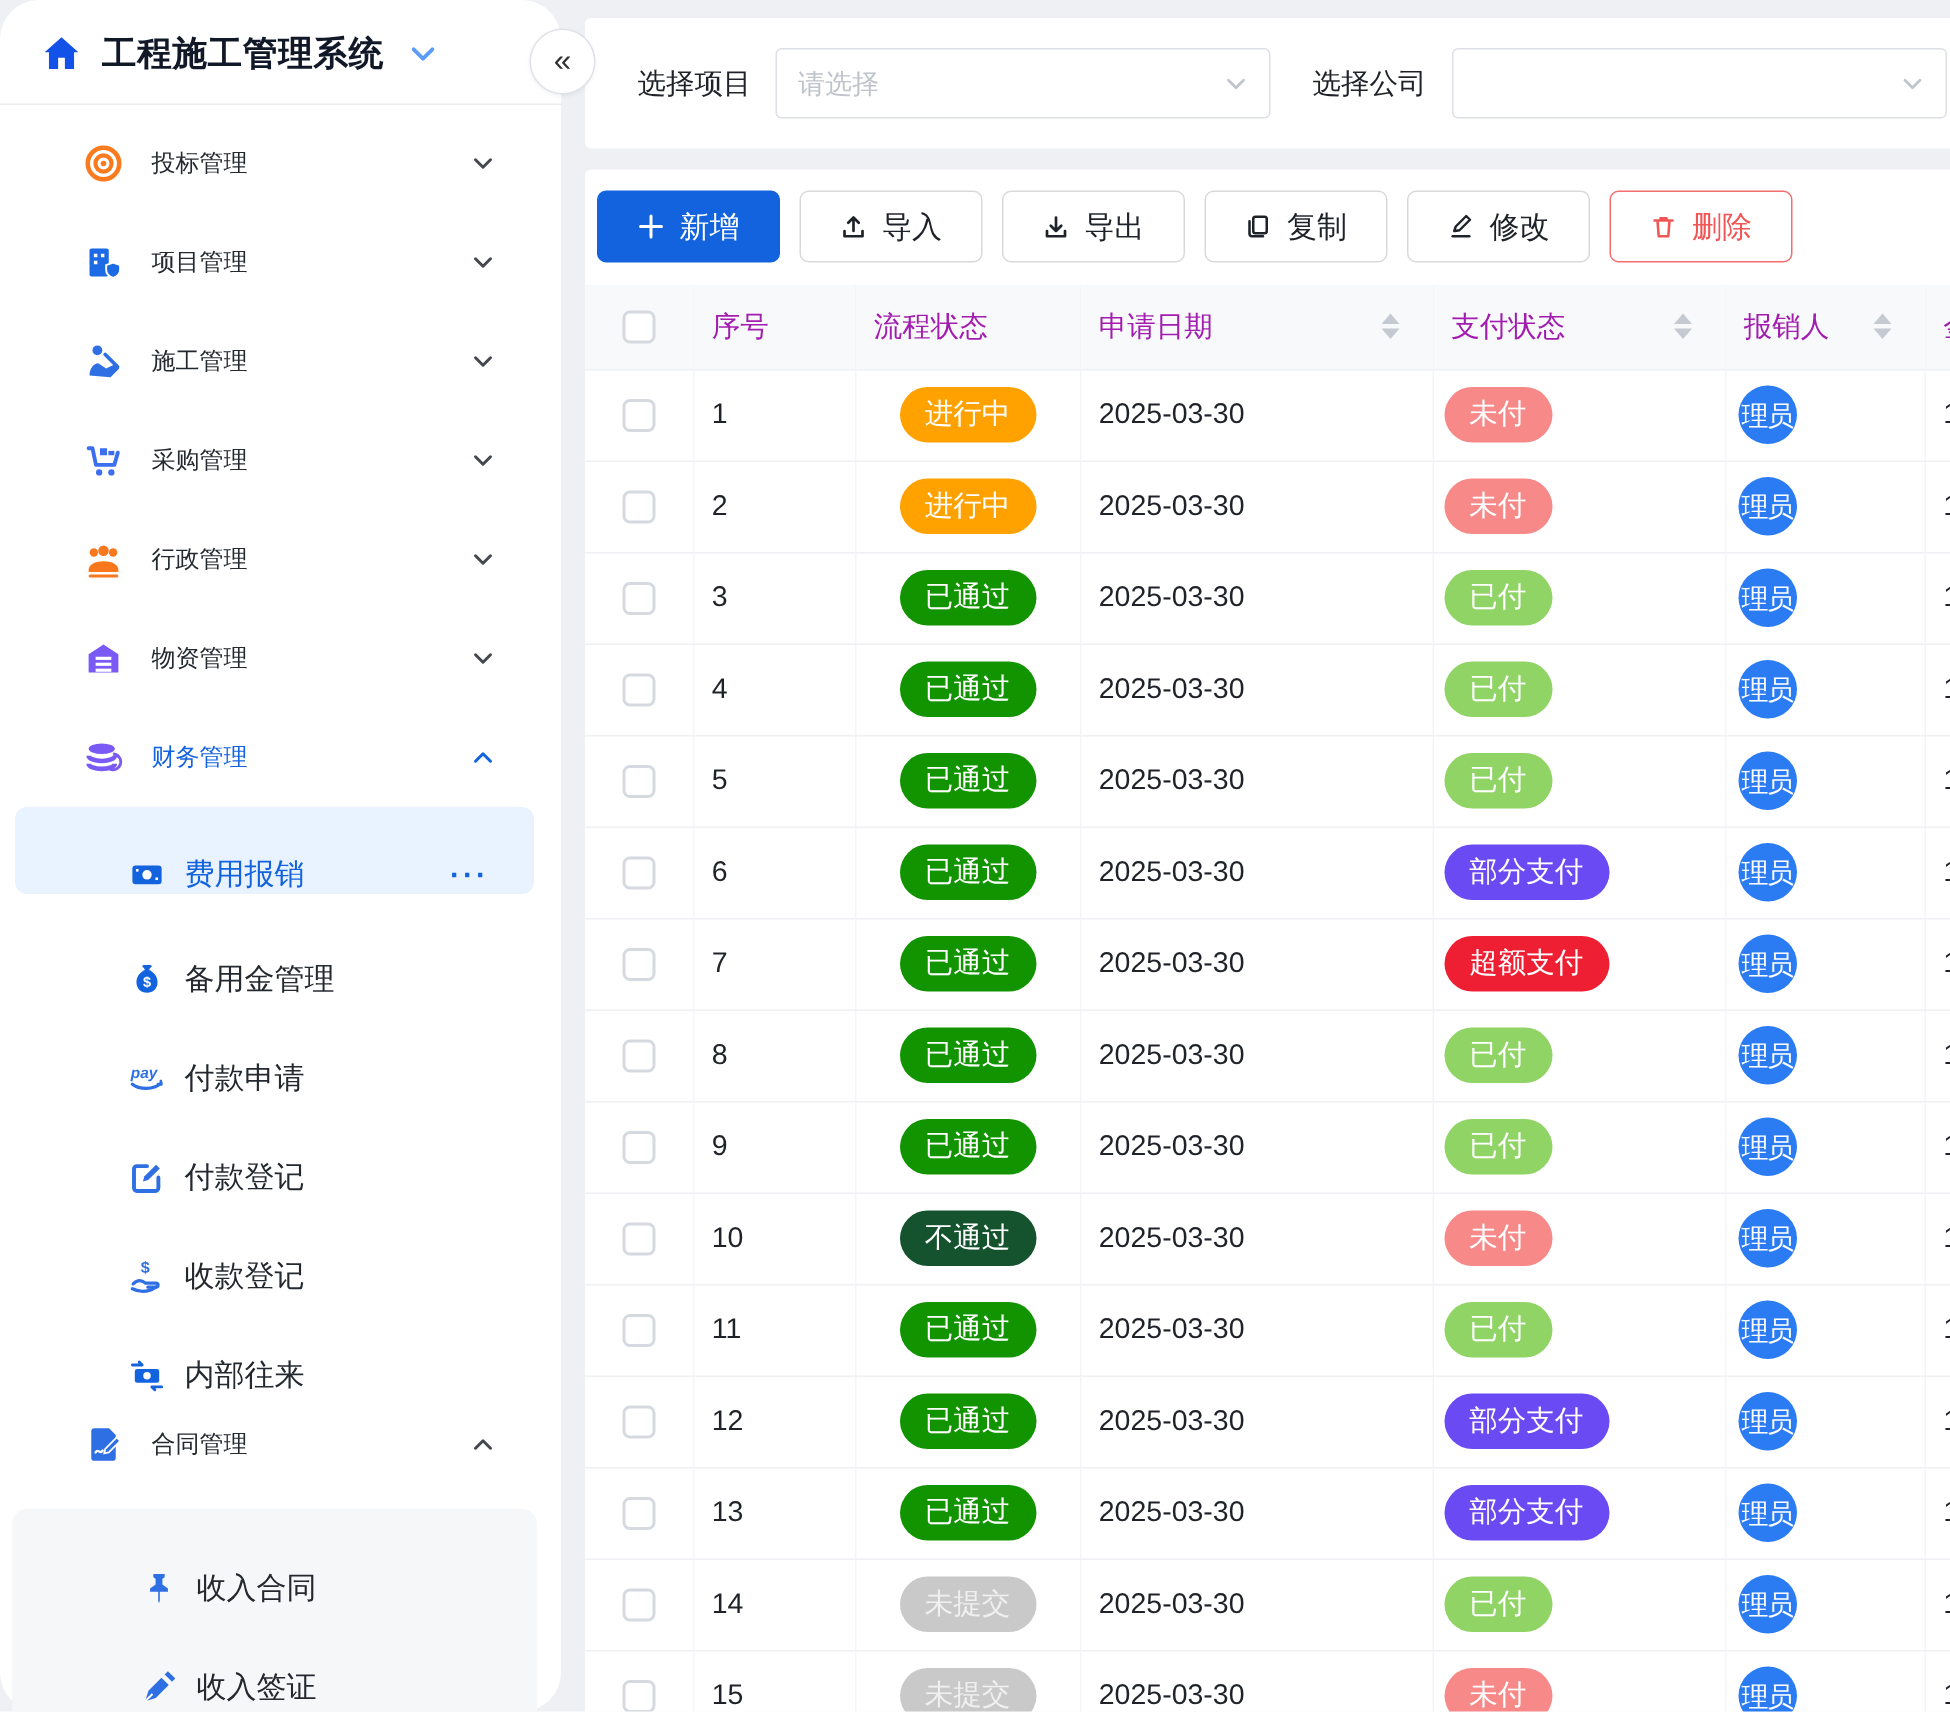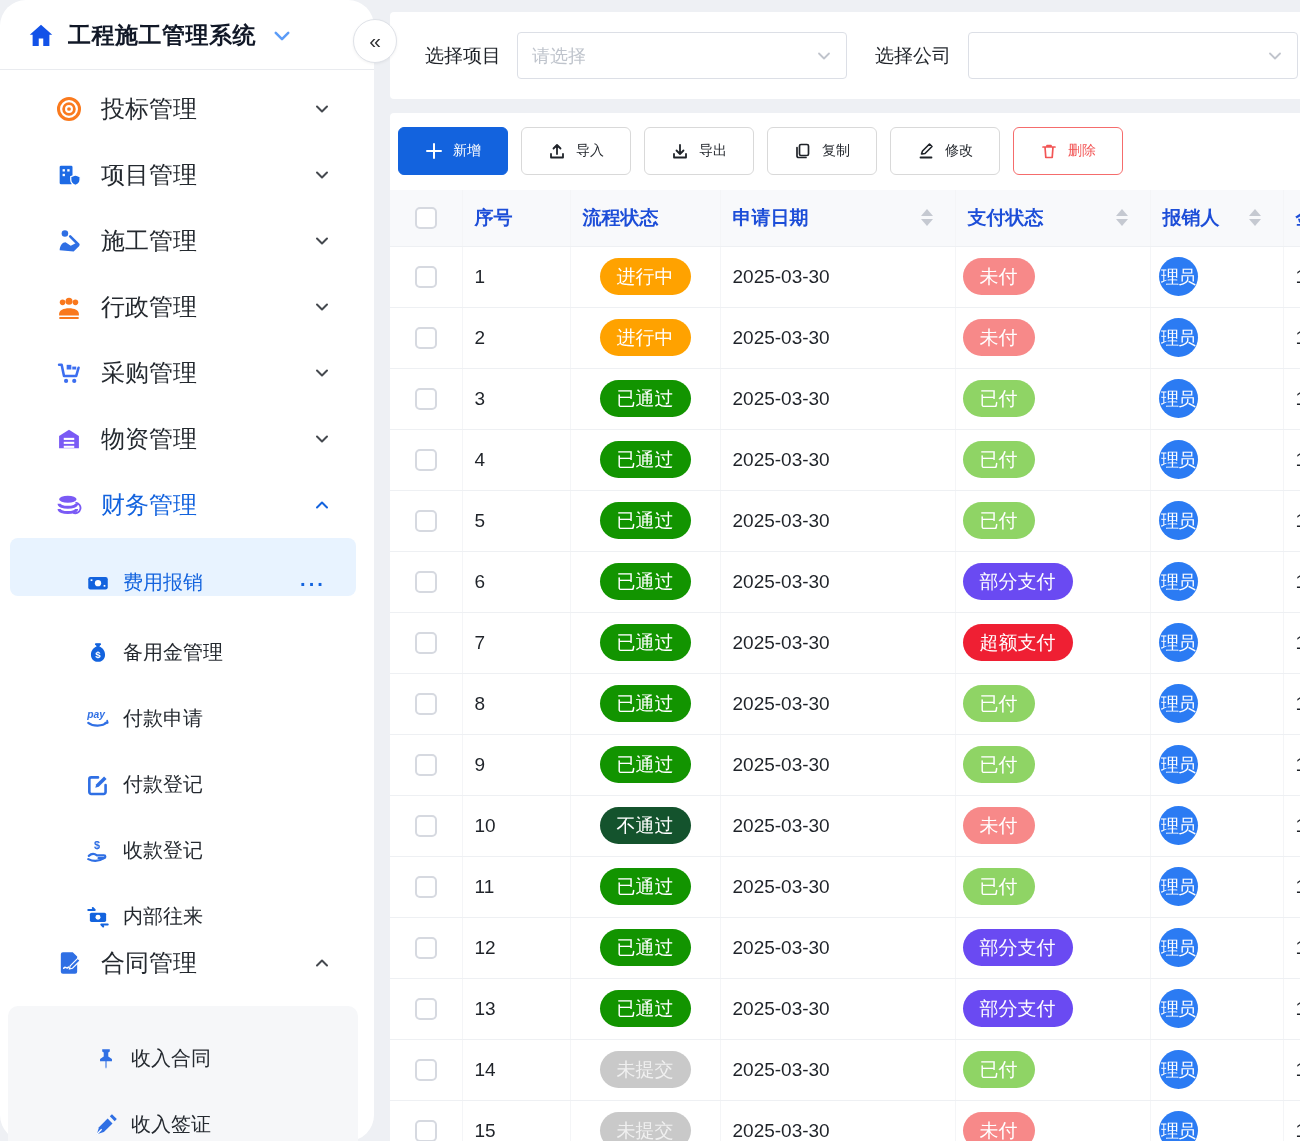--- a/index.html
+++ b/index.html
@@ -9,21 +9,21 @@
   
   .sidebar { position:absolute; left:0; top:0; width:374px; height:1141px; background:#ffffff; z-index:2;border-radius:26px; }
   .logo-row { display:flex; align-items:center; gap:12px; padding:20px 0 18px 26px; }
   .logo-row .brand-title { font-size:23px; font-weight:bold; color:#111827; letter-spacing:.5px; }
   .logo-row svg.home { width:30px; height:30px; }
   .brand-caret { margin-left:4px; display:flex; }
   .sb-divider { height:1px; background:#e9ebef; margin:0 0 6px 0; }
 
   .nav-item { position:relative; height:66px; display:flex; align-items:center; cursor:pointer; }
   .nav-item .nicon { width:28px; height:28px; margin-left:55px; display:flex; align-items:center; justify-content:center; flex:0 0 auto; }
-  .nav-item .nlabel { margin-left:18px; font-size:24px; font-weight:500; color:#24292f;text-align:right; }
+  .nav-item .nlabel { margin-left:18px; font-size:16px; font-weight:500; color:#24292f;text-align:right; }
   .nav-item .ncaret { position:absolute; right:44px; display:flex; }
   .nav-item.active-parent .nlabel { color:#1363de; }
 
   .sub-item { position:relative; height:66px; display:flex; align-items:flex-end; cursor:pointer; }
   .sub-item .sicon { width:26px; height:26px; margin-left:85px; display:flex; align-items:center; justify-content:center; flex:0 0 auto; }
   .sub-item .slabel { margin-left:12px; font-size:20px; font-weight:500; color:#24292f; }
   .sub-item.selected { height:58px; margin:0 18px 4px 10px; border-radius:8px; background:#e8f3ff; }
   .sub-item.selected .sicon { margin-left:75px; }
   .sub-item.selected .slabel { color:#1363de; }
   .sub-item .more-dots { position:absolute; right:30px; color:#1363de; font-size:20px; font-weight:bold; letter-spacing:2px; }
@@ -40,28 +40,28 @@
   .lbl-project { margin-left:35px; }
   .lbl-company { margin-left:28px; }
   .select-box { position:relative; height:47px; border:1px solid #dcdfe6; border-radius:4px; background:#fff; display:flex; align-items:center; cursor:pointer; }
   .select-project { width:330px; margin-left:16px; }
   .select-company { width:330px; margin-left:17px; }
   .select-placeholder { margin-left:14px; font-size:18px; color:#bfc4cc; }
   .select-caret { position:absolute; right:14px; display:flex; }
 
   .table-card { position:absolute; left:0; top:113px; width:920px; height:1100px; overflow:hidden; }
   .toolbar { display:flex; gap:13px; padding:14px 0 15px 8px; }
-  .btn { height:48px; display:flex; align-items:center; justify-content:center; gap:10px; padding:0 26px; border-radius:6px; border:1px solid #d9d9d9; background:#fff; font-size:14px; font-weight:500; color:#1f2329; cursor:pointer; font-family:inherit; }
+  .btn { height:48px; display:flex; align-items:center; justify-content:center; gap:10px; padding:0 26px; border-radius:6px; border:1px solid #d9d9d9; background:#fff; font-size:20px; font-weight:500; color:#1f2329; cursor:pointer; font-family:inherit; }
   .btn-primary { background:#1363de; border-color:#1363de; color:#fff; }
   .btn-danger { border-color:#f56c6c; color:#f25555; }
   .btn svg { flex:0 0 auto; }
 
   table.grid { border-collapse:collapse; table-layout:fixed; width:1093px; }
   .grid th, .grid td { border-bottom:1px solid #eef0f3; border-right:1px solid #f4f5f7; overflow:hidden; white-space:nowrap; }
-  .grid th { background:#f8f9fb; height:56px; font-size:19px; font-weight:bold; color:#1d4ed8; text-align:left; }
+  .grid th { background:#f8f9fb; height:56px; font-size:19px; font-weight:normal; color:#a21caf; text-align:left; }
   .grid td { height:61px; background:#fff; font-size:19px; color:#1f2329; }
   .th-inner { display:flex; align-items:center; padding:0 22px 0 12px; }
   .th-inner .sort { margin-left:auto; }
   .cell-pad { padding-left:12px; }
   .chk { width:22px; height:22px; border:2px solid #d6d9e0; border-radius:5px; background:#fff; display:block; margin:0 auto; cursor:pointer; }
   .sort { display:inline-flex; flex-direction:column; gap:3px; cursor:pointer; }
   .sort i { display:block; width:0; height:0; border-left:6px solid transparent; border-right:6px solid transparent; }
   .sort .up { border-bottom:7px solid #c5c9d1; }
   .sort .dn { border-top:7px solid #c5c9d1; }
 
@@ -135,46 +135,46 @@
     <span class="ncaret">
         <svg class="caret-svg" viewBox="0 0 16 16">
           <path d="M3 5.5 L8 10.5 L13 5.5" fill="none" stroke="#45494f" stroke-width="2" stroke-linecap="round" stroke-linejoin="round"></path>
         </svg>
       </span>
   </div>
 
   <div class="nav-item">
     <span class="nicon">
       <svg width="28" height="28" viewBox="0 0 24 24">
+          <path d="M3.5 5 h2.2 l2 9.5 h10.5 l2-7" fill="none" stroke="#3c6ef0" stroke-width="2.2" stroke-linecap="round" stroke-linejoin="round"></path>
+          <rect x="10" y="5" width="4" height="4" fill="#3c6ef0"></rect>
+          <rect x="14.8" y="6.5" width="3.4" height="2.5" fill="#3c6ef0"></rect>
+          <circle cx="9.5" cy="18.8" r="1.8" fill="#3c6ef0"></circle>
+          <circle cx="16.5" cy="18.8" r="1.8" fill="#3c6ef0"></circle>
+        </svg>
+    </span>
+    <span class="nlabel">采购管理</span>
+    <span class="ncaret">
+        <svg class="caret-svg" viewBox="0 0 16 16">
+          <path d="M3 5.5 L8 10.5 L13 5.5" fill="none" stroke="#45494f" stroke-width="2" stroke-linecap="round" stroke-linejoin="round"></path>
+        </svg>
+      </span>
+  </div>
+
+  <div class="nav-item">
+    <span class="nicon">
+      <svg width="28" height="28" viewBox="0 0 24 24">
           <circle cx="6.5" cy="8" r="2.4" fill="#f9781d"></circle>
           <circle cx="12" cy="7" r="3" fill="#f9781d"></circle>
           <circle cx="17.5" cy="8" r="2.4" fill="#f9781d"></circle>
           <path d="M3.5 18 c0-3.2 3.8-5 8.5-5 s8.5 1.8 8.5 5 v1.2 h-17 z" fill="#f9781d"></path>
           <rect x="3.5" y="20.5" width="17" height="1.8" rx=".9" fill="#f9781d"></rect>
         </svg>
     </span>
     <span class="nlabel">行政管理</span>
-    <span class="ncaret">
-        <svg class="caret-svg" viewBox="0 0 16 16">
-          <path d="M3 5.5 L8 10.5 L13 5.5" fill="none" stroke="#45494f" stroke-width="2" stroke-linecap="round" stroke-linejoin="round"></path>
-        </svg>
-      </span>
-  </div>
-
-  <div class="nav-item">
-    <span class="nicon">
-      <svg width="28" height="28" viewBox="0 0 24 24">
-          <path d="M3.5 5 h2.2 l2 9.5 h10.5 l2-7" fill="none" stroke="#3c6ef0" stroke-width="2.2" stroke-linecap="round" stroke-linejoin="round"></path>
-          <rect x="10" y="5" width="4" height="4" fill="#3c6ef0"></rect>
-          <rect x="14.8" y="6.5" width="3.4" height="2.5" fill="#3c6ef0"></rect>
-          <circle cx="9.5" cy="18.8" r="1.8" fill="#3c6ef0"></circle>
-          <circle cx="16.5" cy="18.8" r="1.8" fill="#3c6ef0"></circle>
-        </svg>
-    </span>
-    <span class="nlabel">采购管理</span>
     <span class="ncaret">
         <svg class="caret-svg" viewBox="0 0 16 16">
           <path d="M3 5.5 L8 10.5 L13 5.5" fill="none" stroke="#45494f" stroke-width="2" stroke-linecap="round" stroke-linejoin="round"></path>
         </svg>
       </span>
   </div>
 
   <div class="nav-item">
     <span class="nicon">
       <svg width="28" height="28" viewBox="0 0 24 24">

